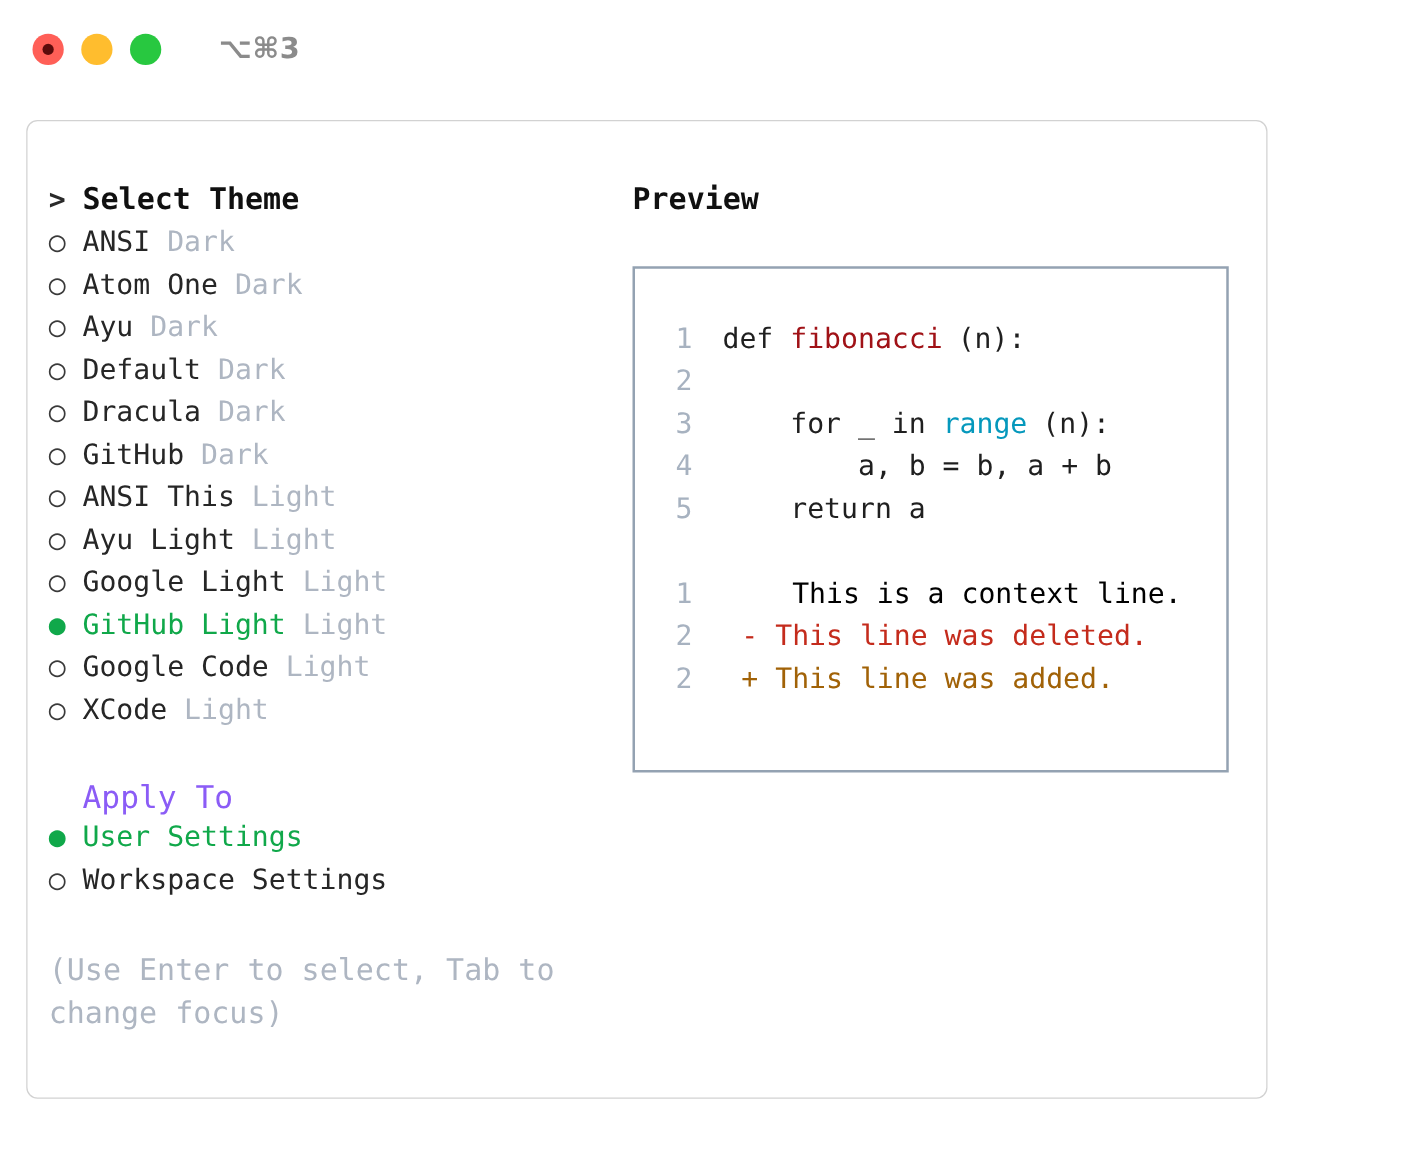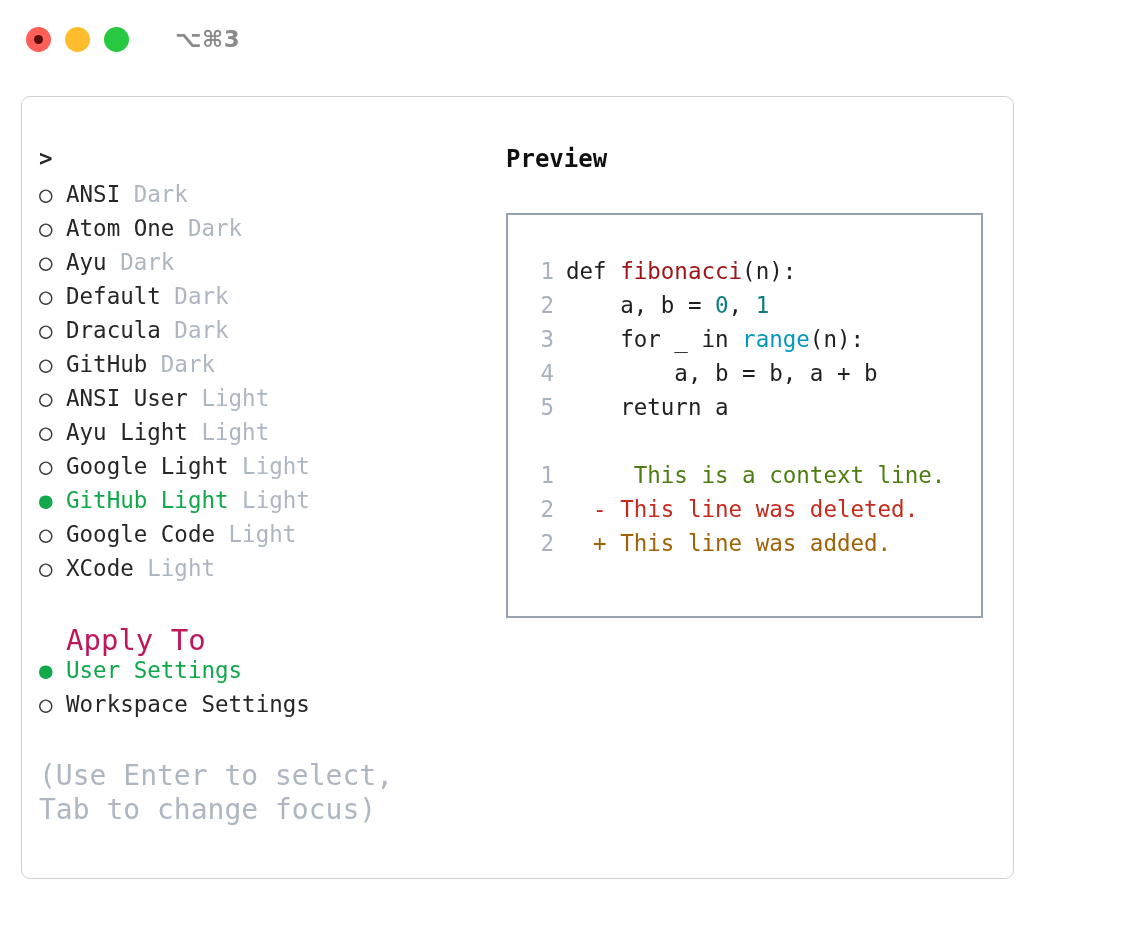--- a/index.html
+++ b/index.html
@@ -115,32 +115,32 @@
     color: #101010;
     height: 36px;
   }
   .header-row .marker { font-weight: bold; }
 
   .item-label { color: #262626; }
   .row.selected .item-label { color: #10a84a; }
   .variant { color: #aeb6c2; }
 
   .subheader {
-    font-size: 29px;
-    color: #be185d;
+    font-size: 25px;
+    color: #8b5cf6;
     height: 34px;
     display: flex;
     align-items: baseline;
   }
   .spacer-row { height: 34px; }
 
   .hint {
     margin-top: 34px;
     color: #aeb6c2;
-    font-size: 28px;
+    font-size: 24px;
     line-height: 34px;
     width: 420px;
   }
 
   
   .right-col {
     flex: 1;
     padding-left: 22px;
     box-sizing: border-box;
   }
@@ -165,28 +165,28 @@
     white-space: pre;
     align-items: baseline;
   }
   .lineno {
     width: 46px;
     text-align: right;
     padding-right: 12px;
     flex: none;
     color: #a7b2c0;
   }
-  .code-text { color: #1f1f1f; }
+  .code-text { color: #1f1f1f; margin-left: 12px; }
   .blank-line { height: 34px; }
 
   .tok-fn   { color: #a01217; }
   .tok-num  { color: #0b7c7c; }
   .tok-call { color: #0598bc; }
 
-  .diff-context { color: #4d7c0f; }
+  .diff-context { color: #000000; }
   .diff-del     { color: #c42b1c; }
   .diff-add     { color: #a16207; }
 </style>
 </head>
 <body>
 
 <div class="window">
 
   <div class="titlebar">
     <div class="lights">
@@ -199,30 +199,31 @@
     <div class="shortcut">⌥⌘3</div>
   </div>
 
   <div class="panel">
     <div class="columns">
 
       <div class="left-col">
 
         <div class="row header-row">
           <span class="marker">&gt;</span>
+          <span>Select Theme</span>
         </div>
 
         <div id="theme-items">
             <div class="row"><span class="marker radio-off">○</span><span class="item-label">ANSI</span><span class="variant"> Dark</span></div>
             <div class="row"><span class="marker radio-off">○</span><span class="item-label">Atom One</span><span class="variant"> Dark</span></div>
             <div class="row"><span class="marker radio-off">○</span><span class="item-label">Ayu</span><span class="variant"> Dark</span></div>
             <div class="row"><span class="marker radio-off">○</span><span class="item-label">Default</span><span class="variant"> Dark</span></div>
             <div class="row"><span class="marker radio-off">○</span><span class="item-label">Dracula</span><span class="variant"> Dark</span></div>
             <div class="row"><span class="marker radio-off">○</span><span class="item-label">GitHub</span><span class="variant"> Dark</span></div>
-            <div class="row"><span class="marker radio-off">○</span><span class="item-label">ANSI User</span><span class="variant"> Light</span></div>
+            <div class="row"><span class="marker radio-off">○</span><span class="item-label">ANSI This</span><span class="variant"> Light</span></div>
             <div class="row"><span class="marker radio-off">○</span><span class="item-label">Ayu Light</span><span class="variant"> Light</span></div>
             <div class="row"><span class="marker radio-off">○</span><span class="item-label">Google Light</span><span class="variant"> Light</span></div>
             <div class="row selected"><span class="marker radio-on">●</span><span class="item-label">GitHub Light</span><span class="variant"> Light</span></div>
             <div class="row"><span class="marker radio-off">○</span><span class="item-label">Google Code</span><span class="variant"> Light</span></div>
             <div class="row"><span class="marker radio-off">○</span><span class="item-label">XCode</span><span class="variant"> Light</span></div>
           </div>
 
         <div class="spacer-row"></div>
 
         <div class="subheader">
@@ -237,21 +238,21 @@
 
         <div class="hint">(Use Enter to select, Tab to change focus)</div>
       </div>
 
       <div class="right-col">
         <div class="preview-title">Preview</div>
 
         <div class="preview-box">
           <div id="code-lines">
               <div class="code-line"><span class="lineno">1</span><span><span class="code-text">def </span><span class="tok-fn">fibonacci</span><span class="code-text">(n):</span></span></div>
-              <div class="code-line"><span class="lineno">2</span><span><span class="code-text">    a, b = </span><span class="tok-num">0</span><span class="code-text">, </span><span class="tok-num">1</span></span></div>
+              <div class="code-line"><span class="lineno">2</span></div>
               <div class="code-line"><span class="lineno">3</span><span><span class="code-text">    for _ in </span><span class="tok-call">range</span><span class="code-text">(n):</span></span></div>
               <div class="code-line"><span class="lineno">4</span><span><span class="code-text">        a, b = b, a + b</span></span></div>
               <div class="code-line"><span class="lineno">5</span><span><span class="code-text">    return a</span></span></div>
             </div>
           <div class="blank-line"></div>
           <div id="diff-lines">
               <div class="code-line"><span class="lineno">1</span><span class="diff-context">     This is a context line.</span></div>
               <div class="code-line"><span class="lineno">2</span><span class="diff-del">  - This line was deleted.</span></div>
               <div class="code-line"><span class="lineno">2</span><span class="diff-add">  + This line was added.</span></div>
             </div>

